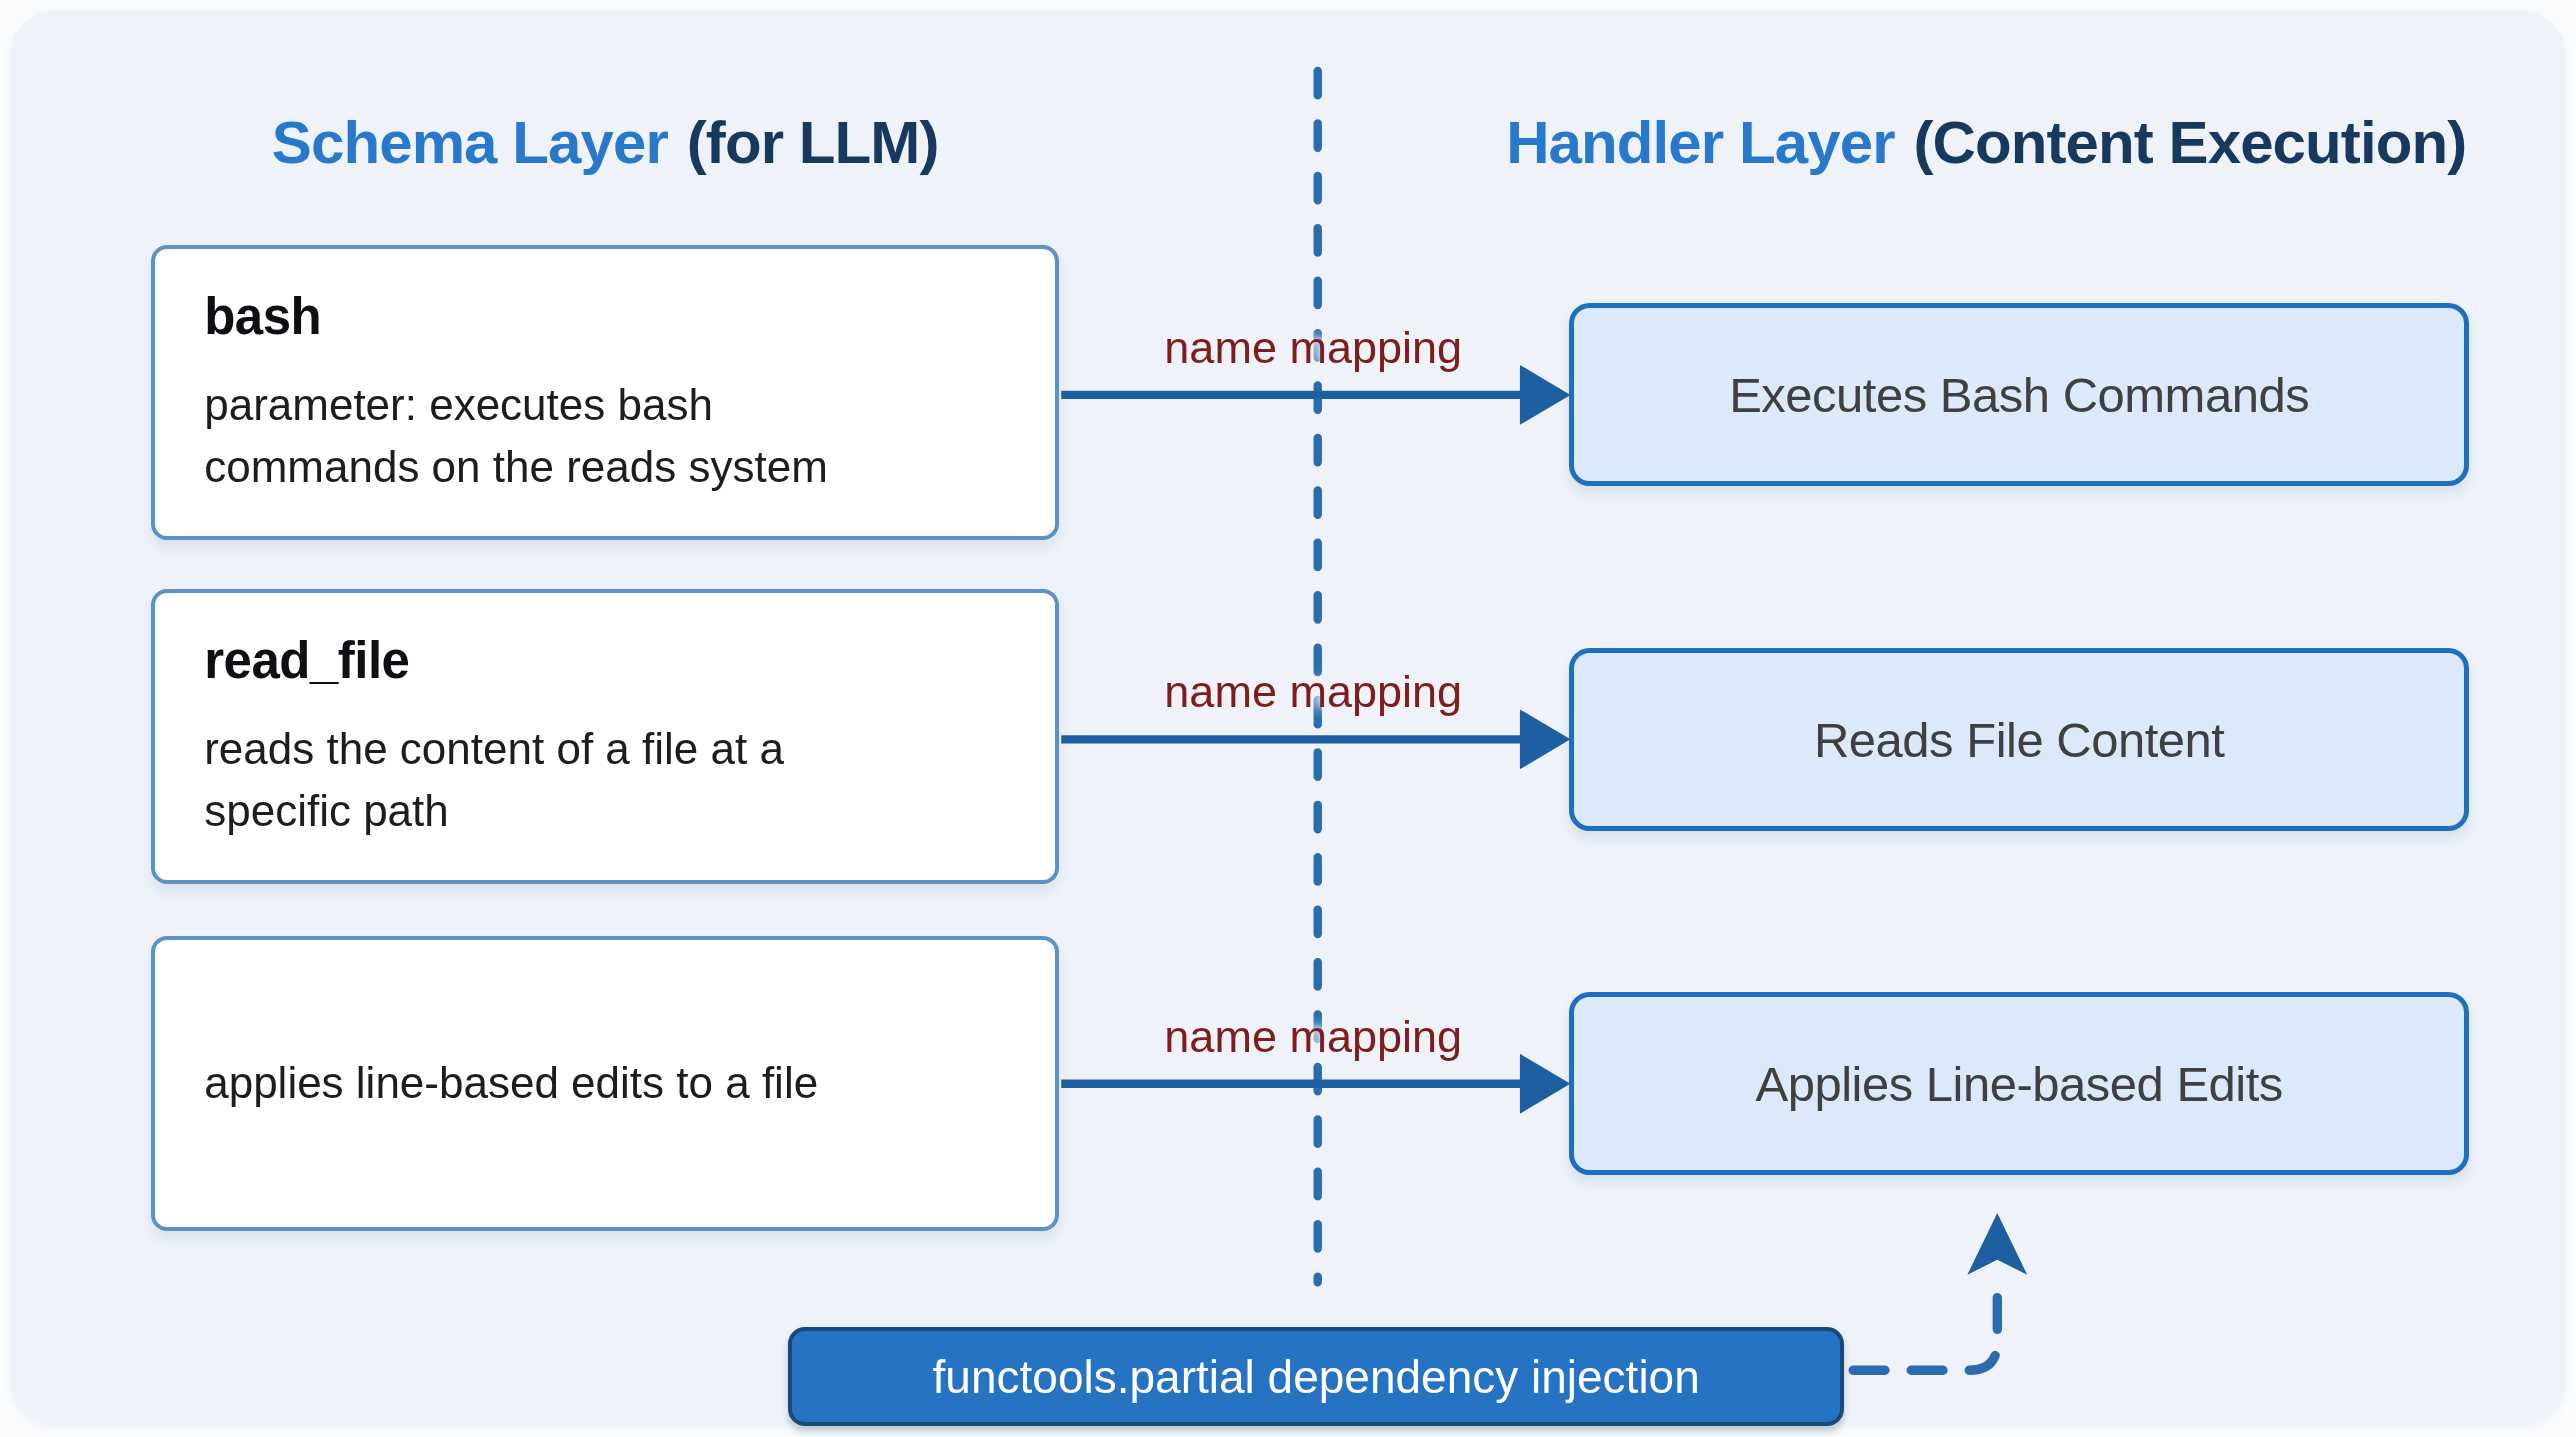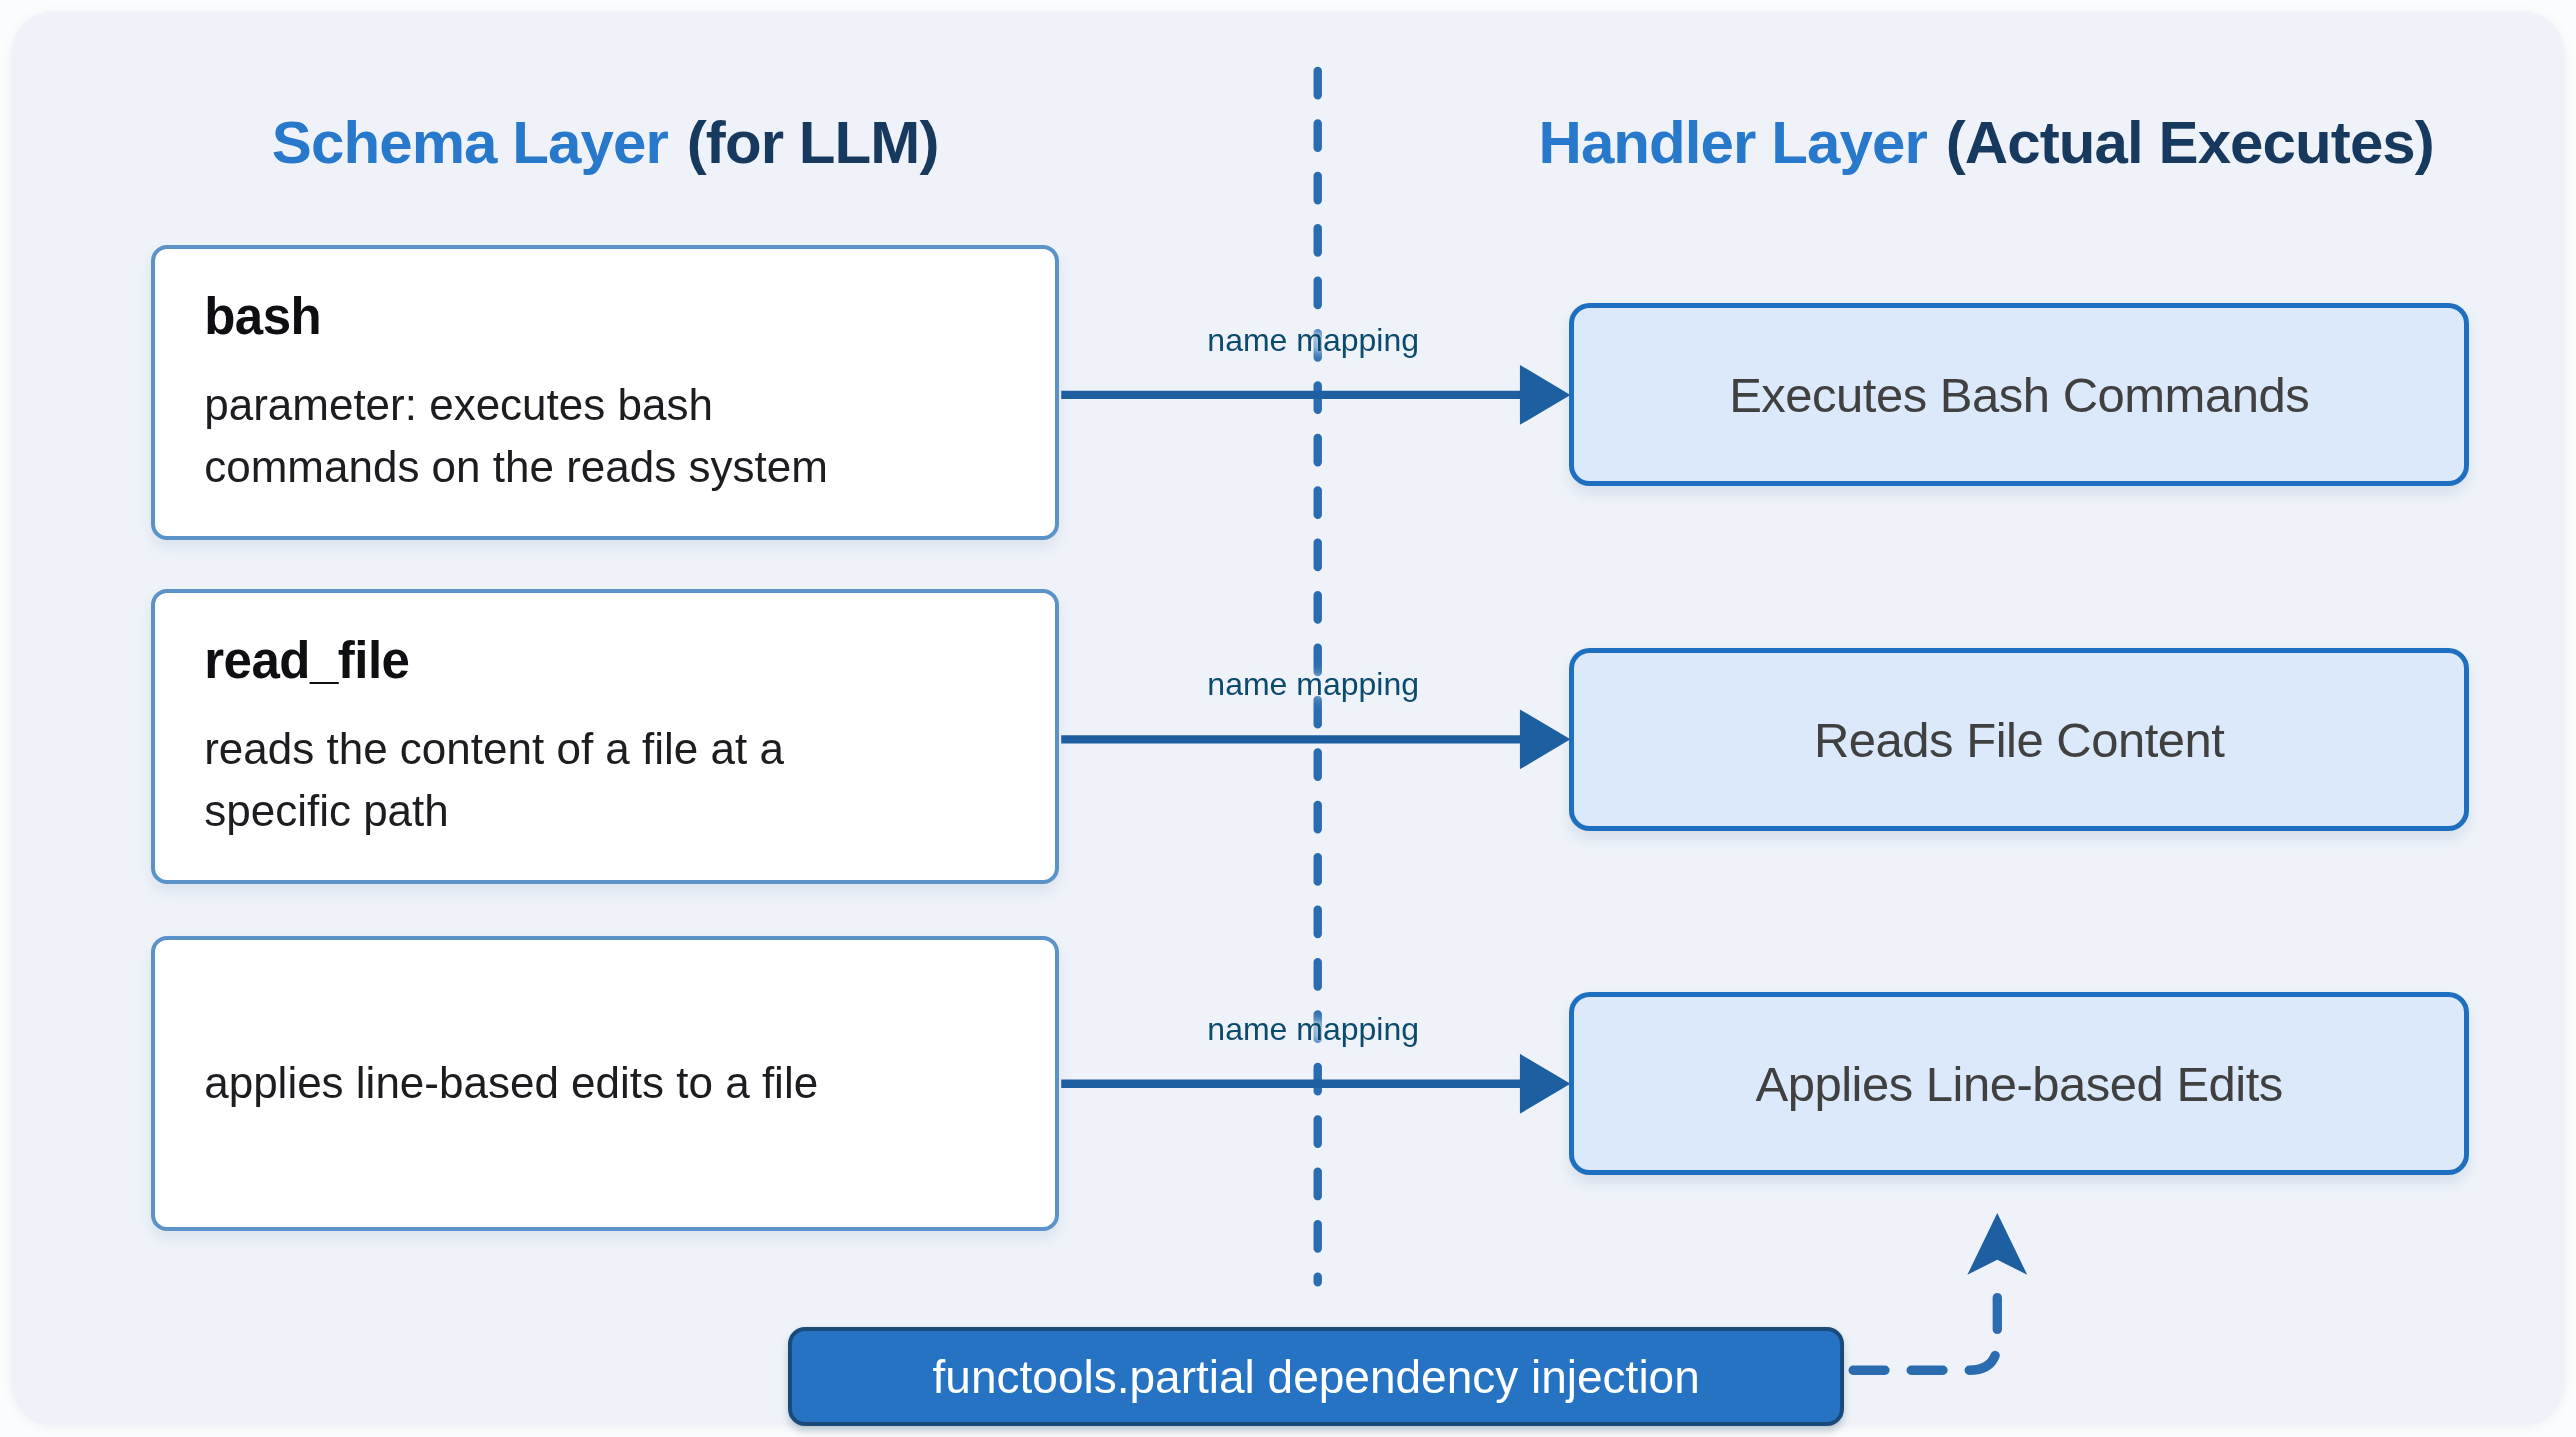--- a/index.html
+++ b/index.html
@@ -69,21 +69,21 @@
     border:5.6px solid var(--handler-border);
     border-radius:20.6px;
     display:flex;align-items:center;justify-content:center;
     font-size:49px;color:#404040;letter-spacing:-0.5px;
     box-shadow:0 7.5px 13px rgba(40,90,150,.12);
   }
   .hb-1{top:292px;} .hb-2{top:637px;} .hb-3{top:981px;}
 
   .map-label{
     position:absolute;width:562px;left:1021px;
-    text-align:center;font-size:32px;color:#0c4a6e;
+    text-align:center;font-size:45px;color:#7f1d1d;
     text-shadow:0 0 5.6px #eff3f9,0 0 11.2px #eff3f9,0 0 17px #eff3f9;
   }
   .ml-1{top:311px;} .ml-2{top:655px;} .ml-3{top:1000px;}
 
   .injection-box{
     position:absolute;left:777px;top:1316px;
     width:1056px;height:99px;
     background:var(--injection-fill);
     border:4.7px solid var(--injection-border);
     border-radius:17px;
@@ -122,21 +122,21 @@
         <polygon points="2122,1284 2090,1350 2122,1334 2154,1350" fill="#1d5fa0"></polygon>
       </g>
     </svg>
 
     <div class="col-title title-left">
       <span class="main">Schema Layer</span>
       <span class="suffix">(for LLM)</span>
     </div>
     <div class="col-title title-right">
       <span class="main">Handler Layer</span>
-      <span class="suffix">(Actual Executes)</span>
+      <span class="suffix">(Content Execution)</span>
     </div>
 
     <div class="schema-box sb-1">
       <div class="tool-name">bash</div>
       <div class="tool-desc">
         <span>parameter: executes bash</span>
         <span>commands on the reads system</span>
       </div>
     </div>
     <div class="schema-box sb-2">

